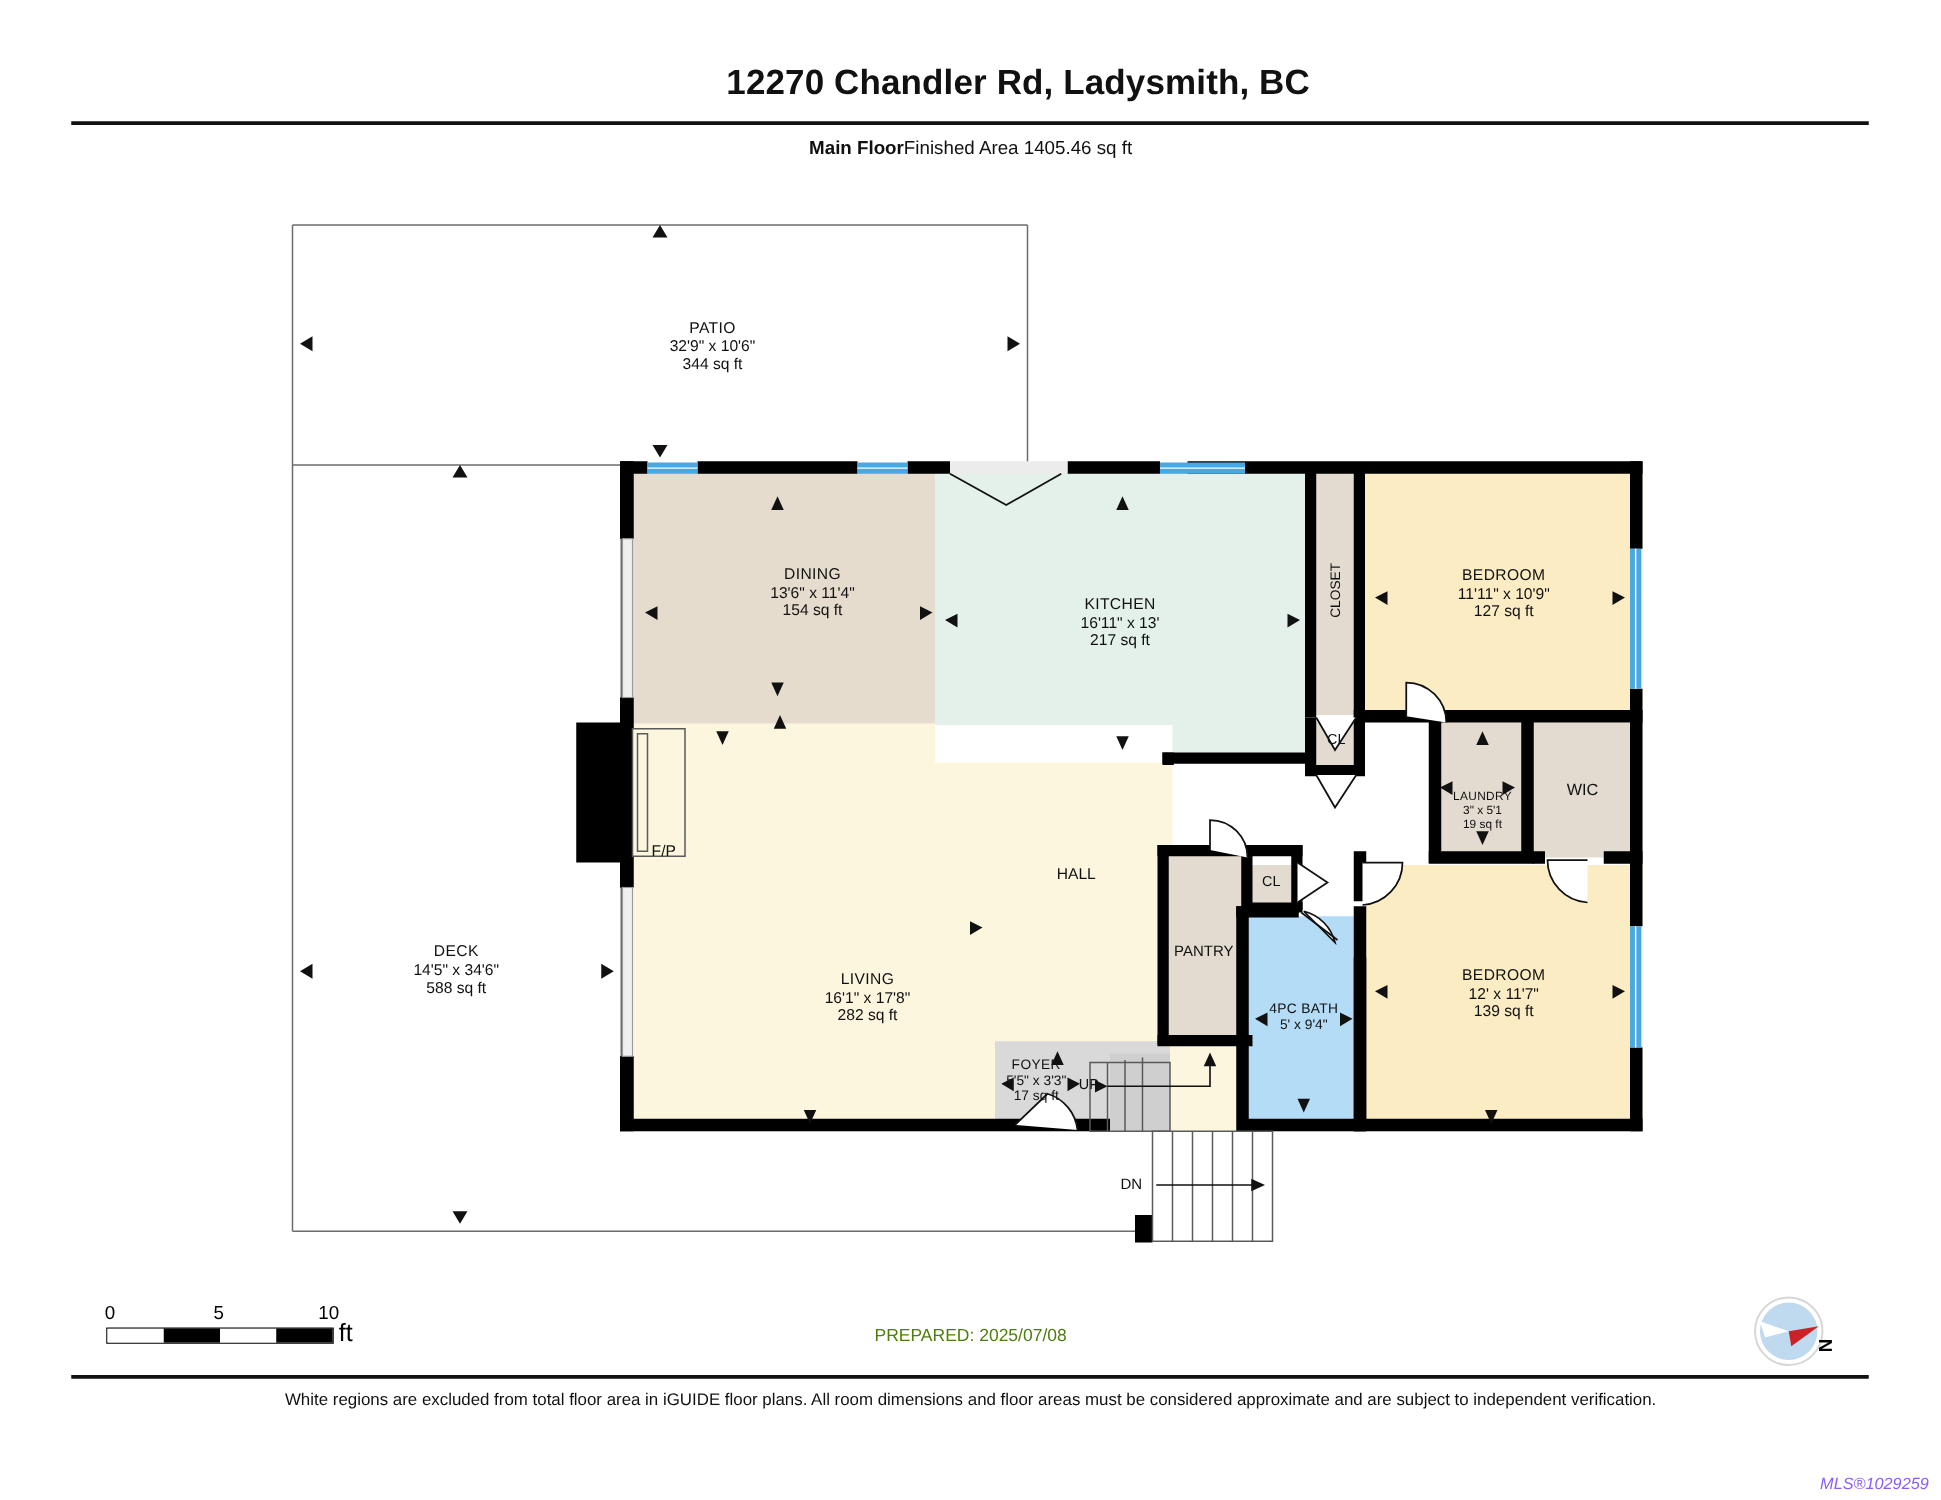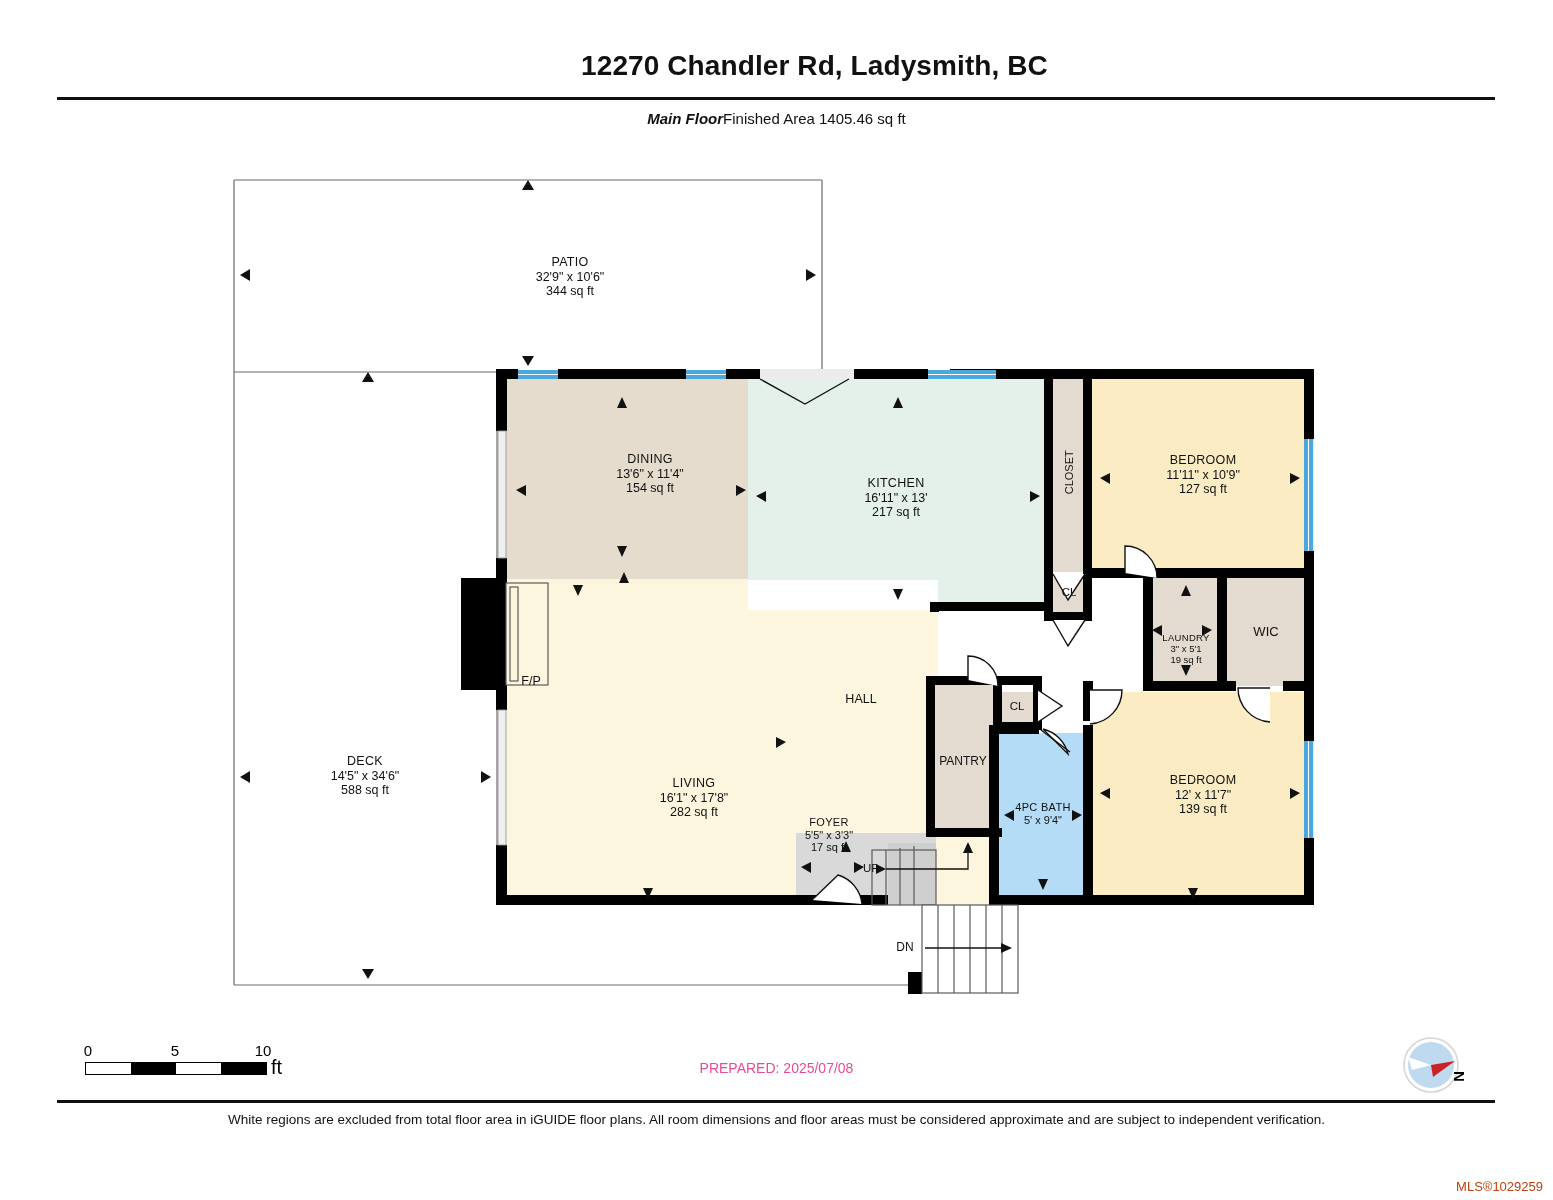--- a/index.html
+++ b/index.html
@@ -44,52 +44,53 @@
     background: #111;
   }
   #subtitle {
     position: absolute;
     left: 0; top: 110px;
     width: 1553px;
     text-align: center;
     font-size: 15px;
     color: #111;
   }
-  #subtitle .floor-name { font-weight: bold; font-style: italic; }
+  #subtitle .floor-name { font-weight: bold; }
   #subtitle .area-text { font-weight: normal; }
 
   
   #prepared {
     position: absolute;
     left: 0; top: 1060px;
     width: 1553px;
     text-align: center;
     font-size: 14px;
-    color: #ec4899;
+    color: #4d7c0f;
   }
   #footer-rule {
     position: absolute;
     left: 57px; top: 1100px;
     width: 1438px;
     height: 3px;
     background: #111;
   }
   #disclaimer {
     position: absolute;
     left: 0; top: 1112px;
     width: 1553px;
     text-align: center;
     font-size: 13.5px;
     color: #111;
   }
   #mls {
     position: absolute;
     right: 10px; bottom: 6px;
     font-size: 13px;
-    color: #c2410c;
+    color: #8b5cf6;
+    font-style: italic;
   }
 
   
   #scalebar { position: absolute; left: 85px; top: 1042px; width: 210px; }
   #scalebar .ticks { position: relative; height: 18px; }
   #scalebar .ticks span {
     position: absolute; font-size: 15px; top: 0; transform: translateX(-50%);
   }
   #scalebar .bar {
     position: relative;
@@ -439,21 +440,21 @@
     <span class="nm">4PC BATH</span>
     <span class="dim">5' x 9'4"</span>
   </div>
 
   <div class="rlabel tiny" style="left:1186px; top:632px;">
     <span class="nm">LAUNDRY</span>
     <span class="dim">3" x 5'1</span>
     <span class="sf">19 sq ft</span>
   </div>
 
-  <div class="rlabel small" style="left:829px; top:816px;">
+  <div class="rlabel small" style="left:829px; top:846px;">
     <span class="nm">FOYER</span>
     <span class="dim">5'5" x 3'3"</span>
     <span class="sf">17 sq ft</span>
   </div>
 
   <div class="rlabel vert small" style="left:1069px; top:466px;">CLOSET</div>
   <div class="plain" style="left:1069px; top:586px; font-size:11.5px;">CL</div>
   <div class="plain" style="left:1017px; top:700px; font-size:11.5px;">CL</div>
   <div class="plain" style="left:1266px; top:624px; font-size:13px;">WIC</div>
   <div class="plain" style="left:963px; top:754px; font-size:12px;">PANTRY</div>

